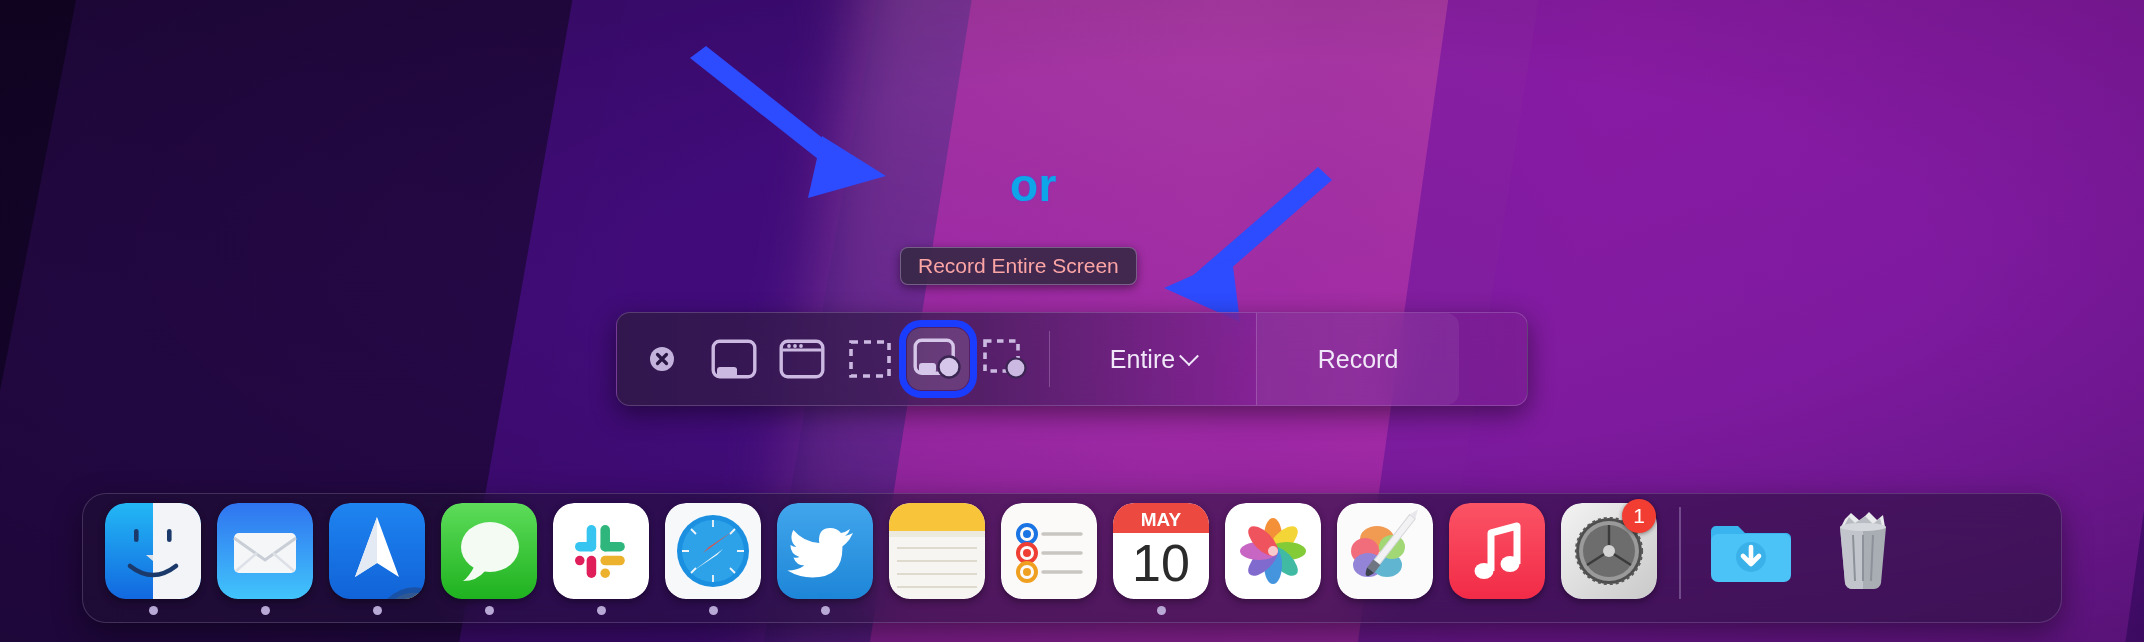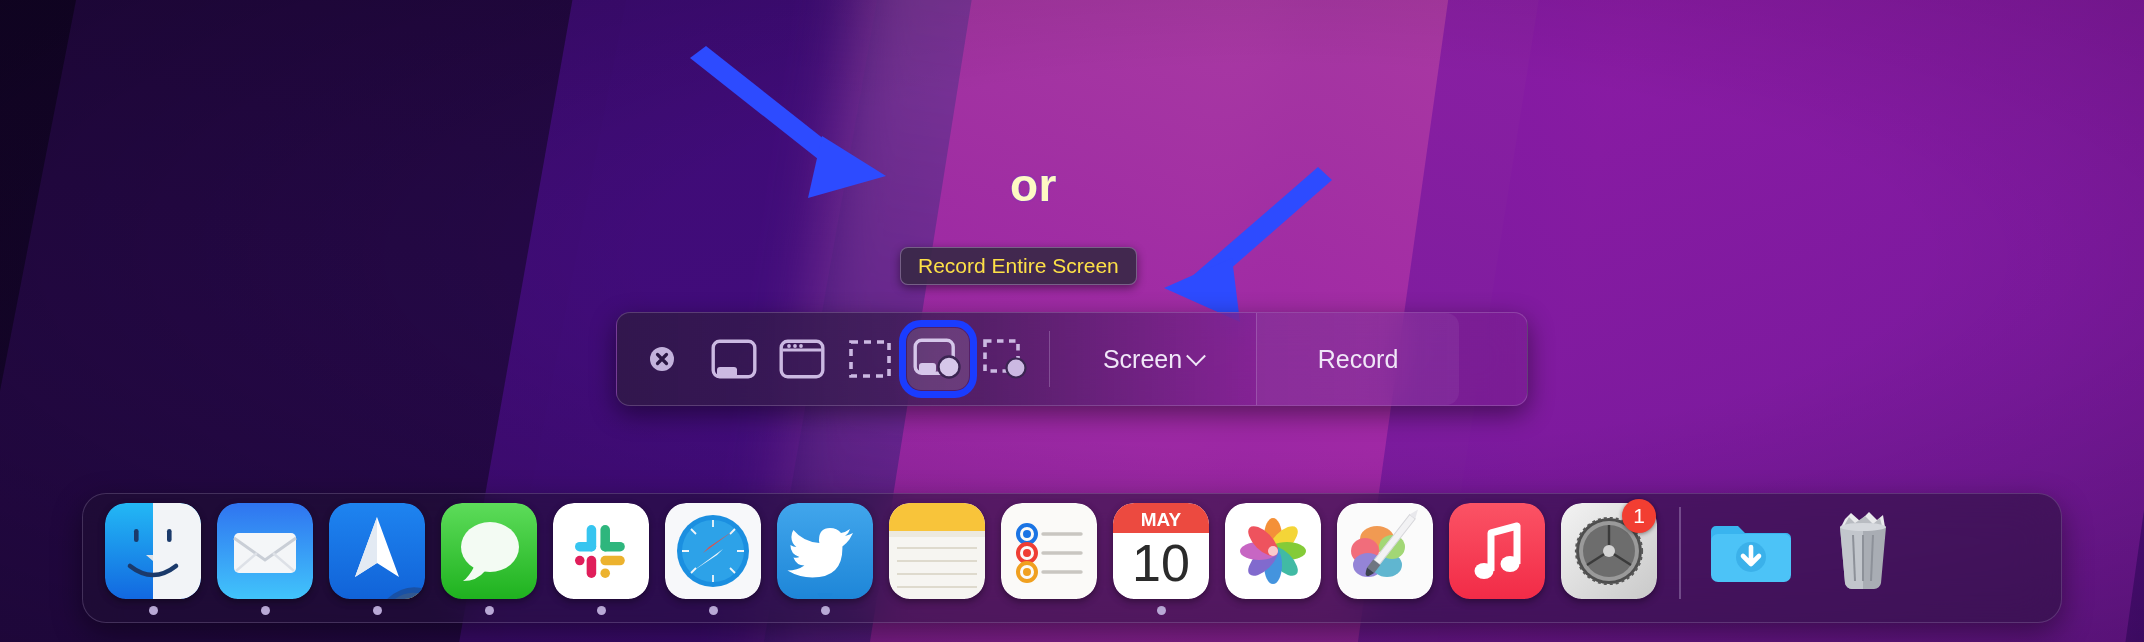--- a/index.html
+++ b/index.html
@@ -87,39 +87,39 @@
   #arrow-left-annotation { left: 690px; top: 58px; }
   #arrow-right-annotation { left: 1170px; top: 170px; }
 
   
   #or-label {
     position: absolute;
     left: 1010px;
     top: 158px;
     font-size: 46px;
     font-weight: bold;
-    color: #fef9c3;
+    color: #0ea5e9;
     letter-spacing: .5px;
     text-shadow: 0 0 2px rgba(45,75,255,.6);
   }
 
   
   #tooltip {
     position: absolute;
     left: 900px;
     top: 247px;
     height: 36px;
     padding: 0 17px;
     display: flex;
     align-items: center;
     border-radius: 8px;
     background: rgba(58,40,72,.92);
     border: 1px solid rgba(185,165,205,.45);
     box-shadow: 0 3px 10px rgba(0,0,0,.45);
-    color: #fde047;
+    color: #fca5a5;
     font-size: 21px;
     white-space: nowrap;
   }
 
   
   #screenshot-toolbar {
     position: absolute;
     left: 616px;
     top: 312px;
     width: 910px;
@@ -347,21 +347,21 @@
           <circle cx="34" cy="30" r="9.5" fill="#cbb9e2" stroke="#3b2552" stroke-width="2.2"></circle>
           <circle cx="34" cy="30" r="7.2" fill="#cbb9e2"></circle>
         </svg>
       </div>
 
     </div>
 
     <div id="toolbar-divider-1"></div>
 
     <div class="text-btn" id="options-button">
-      <span>Screen</span>
+      <span>Entire</span>
       <span class="chev"></span>
     </div>
 
     <div id="toolbar-divider-2"></div>
 
     <div class="text-btn" id="record-button">
       <span>Record</span>
     </div>
 
   </div>

